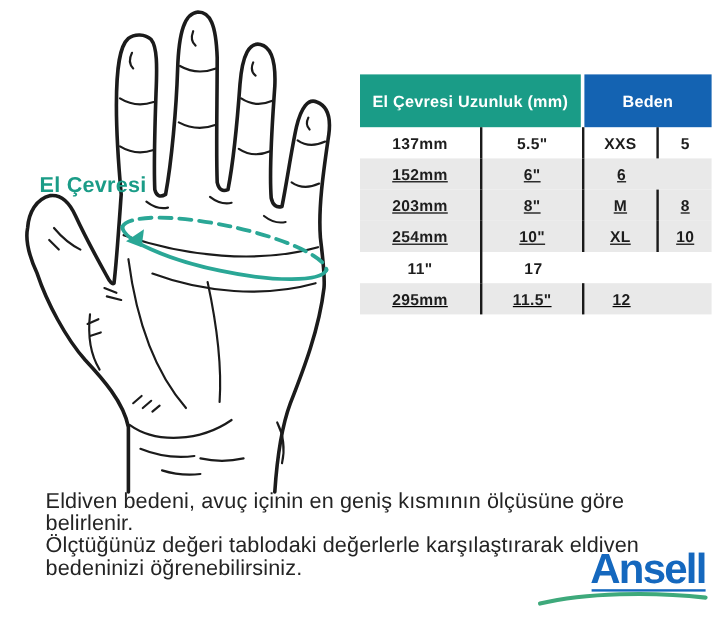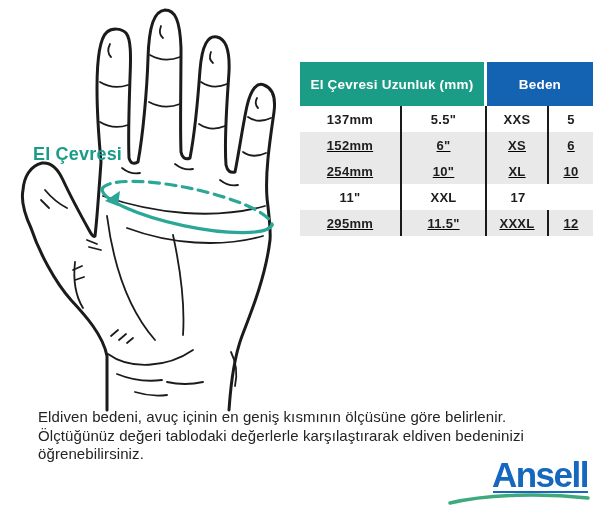--- a/index.html
+++ b/index.html
@@ -28,21 +28,21 @@
   .trow{display:grid;grid-template-columns:102px 85px 62px 44px;height:26px;}
   .trow.alt{background:var(--row_alt,#E9E9E9);text-decoration:underline;}
   .tcell{
     box-sizing:border-box;display:flex;align-items:center;justify-content:center;
     font-size:13px;font-weight:bold;color:#1d1d1d;letter-spacing:.3px;
   }
   .tcell.c0,.tcell.c1,.tcell.c2{border-right:2px solid #1a1a1a;}
   
   .footer-note{
     position:absolute;left:38px;top:408px;width:548px;
-    font-size:15px;line-height:18.5px;color:#242424;letter-spacing:.1px;
+    font-size:18px;line-height:18.5px;color:#242424;letter-spacing:.1px;
   }
   
   .logo{position:absolute;left:448px;top:459px;width:142px;height:46px;}
   .logo-text{
     position:absolute;right:2px;top:0;
     font-size:35px;font-weight:bold;color:var(--logo_blue,#1669C1);
     letter-spacing:-1.5px;line-height:32px;
   }
   .logo-underline{
     position:absolute;right:2px;top:32px;width:95px;height:2px;
@@ -144,38 +144,41 @@
   <div class="tbody">
       <div class="trow">
         <div class="tcell c0">137mm</div>
         <div class="tcell c1">5.5"</div>
         <div class="tcell c2">XXS</div>
         <div class="tcell c3">5</div>
       </div>
       <div class="trow alt">
         <div class="tcell c0">152mm</div>
         <div class="tcell c1">6"</div>
-        <div class="tcell c2">XS</div>
         <div class="tcell c3">6</div>
+      </div>
+      <div class="trow alt">
+        <div class="tcell c0">203mm</div>
+        <div class="tcell c1">8"</div>
+        <div class="tcell c2">M</div>
+        <div class="tcell c3">8</div>
       </div>
       <div class="trow alt">
         <div class="tcell c0">254mm</div>
         <div class="tcell c1">10"</div>
         <div class="tcell c2">XL</div>
         <div class="tcell c3">10</div>
       </div>
       <div class="trow">
         <div class="tcell c1">11"</div>
-        <div class="tcell c2">XXL</div>
         <div class="tcell c3">17</div>
       </div>
       <div class="trow alt">
         <div class="tcell c0">295mm</div>
         <div class="tcell c1">11.5"</div>
-        <div class="tcell c2">XXXL</div>
         <div class="tcell c3">12</div>
       </div>
     </div>
 </div>
 
 <div class="footer-note">
   <div>Eldiven bedeni, avuç içinin en geniş kısmının ölçüsüne göre belirlenir.</div>
   <div>Ölçtüğünüz değeri tablodaki değerlerle karşılaştırarak eldiven bedeninizi öğrenebilirsiniz.</div>
 </div>
 

